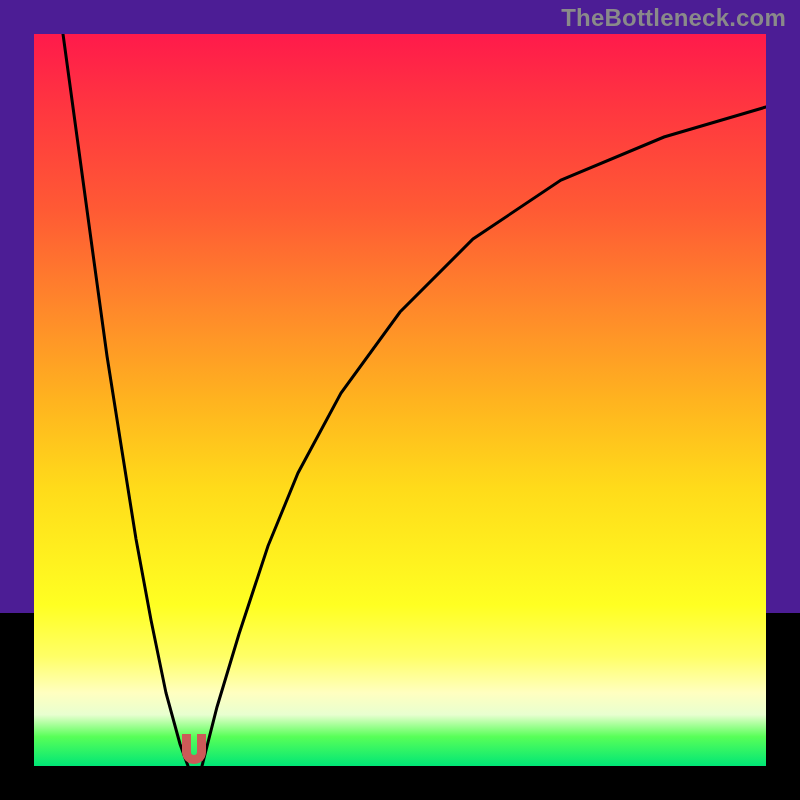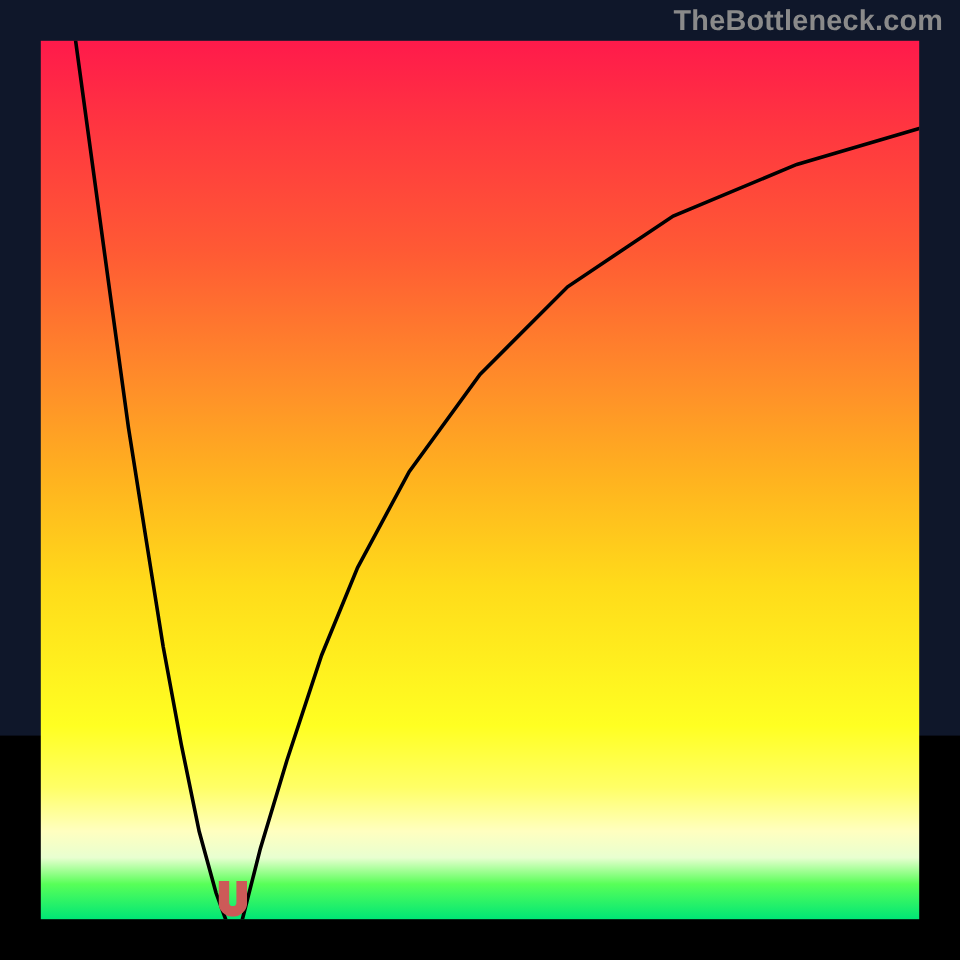--- a/index.html
+++ b/index.html
@@ -1,16 +1,16 @@
 <!DOCTYPE html>
 <html><head>
 <meta charset="utf-8">
 <style>
   html,body{margin:0;padding:0;width:800px;height:800px;overflow:hidden;background:#000;}
-  .frame{position:absolute;left:0;top:0;width:800px;height:613px;background:#0f172a;text-align:center;}
+  .frame{position:absolute;left:0;top:0;width:800px;height:613px;background:#4c1d95;text-align:center;}
   .plot{
     position:absolute;
     left:34px;top:34px;
     width:732px;height:732px;
     background:linear-gradient(to bottom,
       #ff1a4b 0%,
       #ff3640 10%,
       #ff5a34 24%,
       #ff8a2a 38%,
       #ffb31f 50%,

